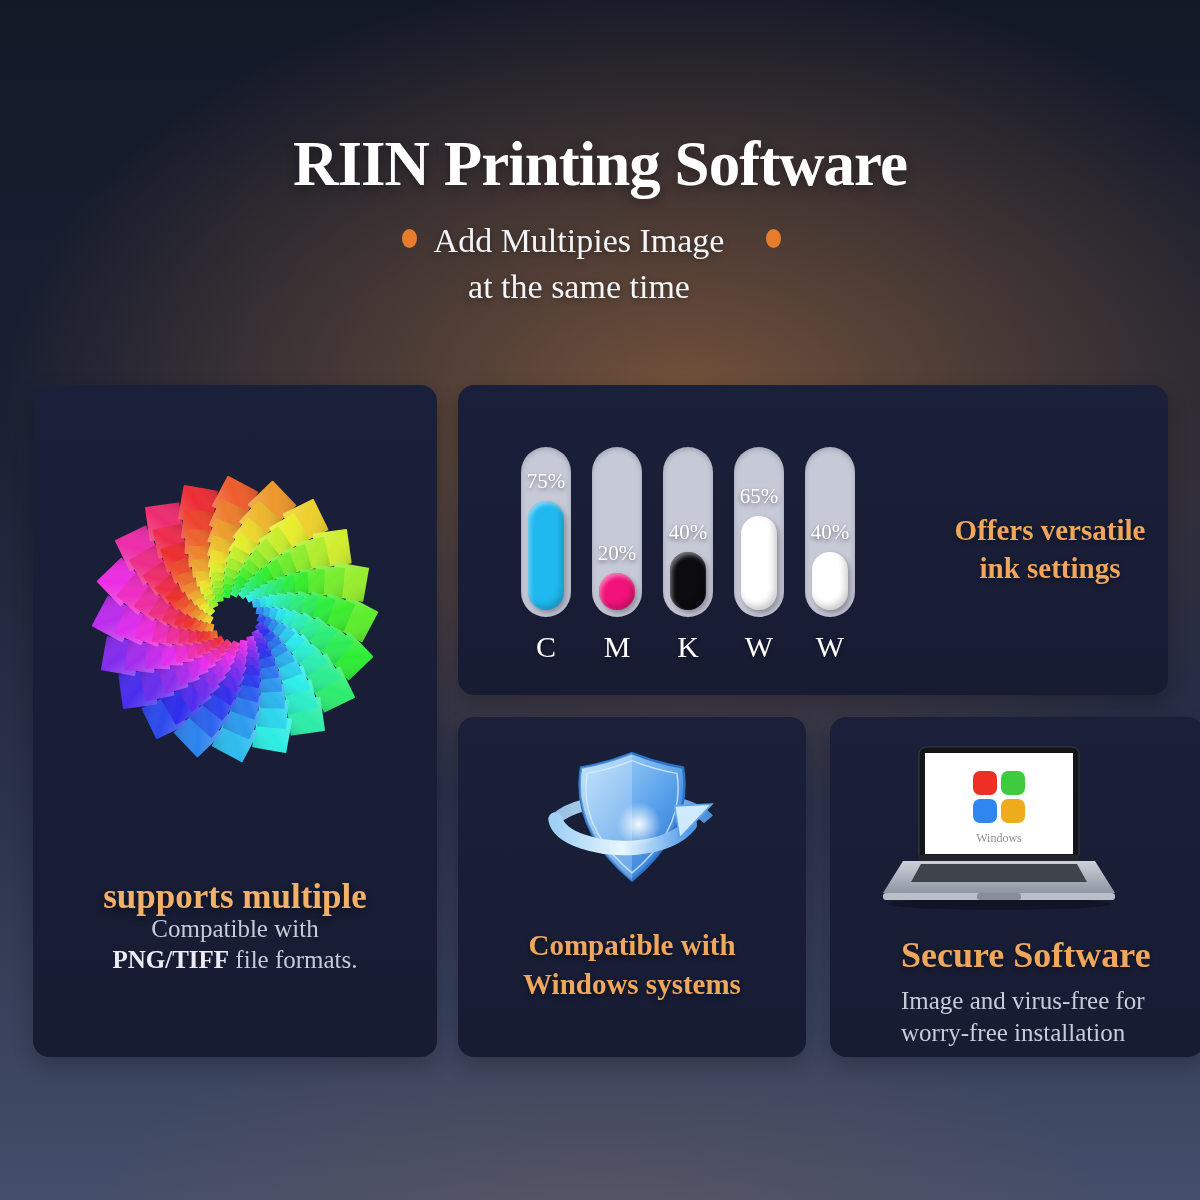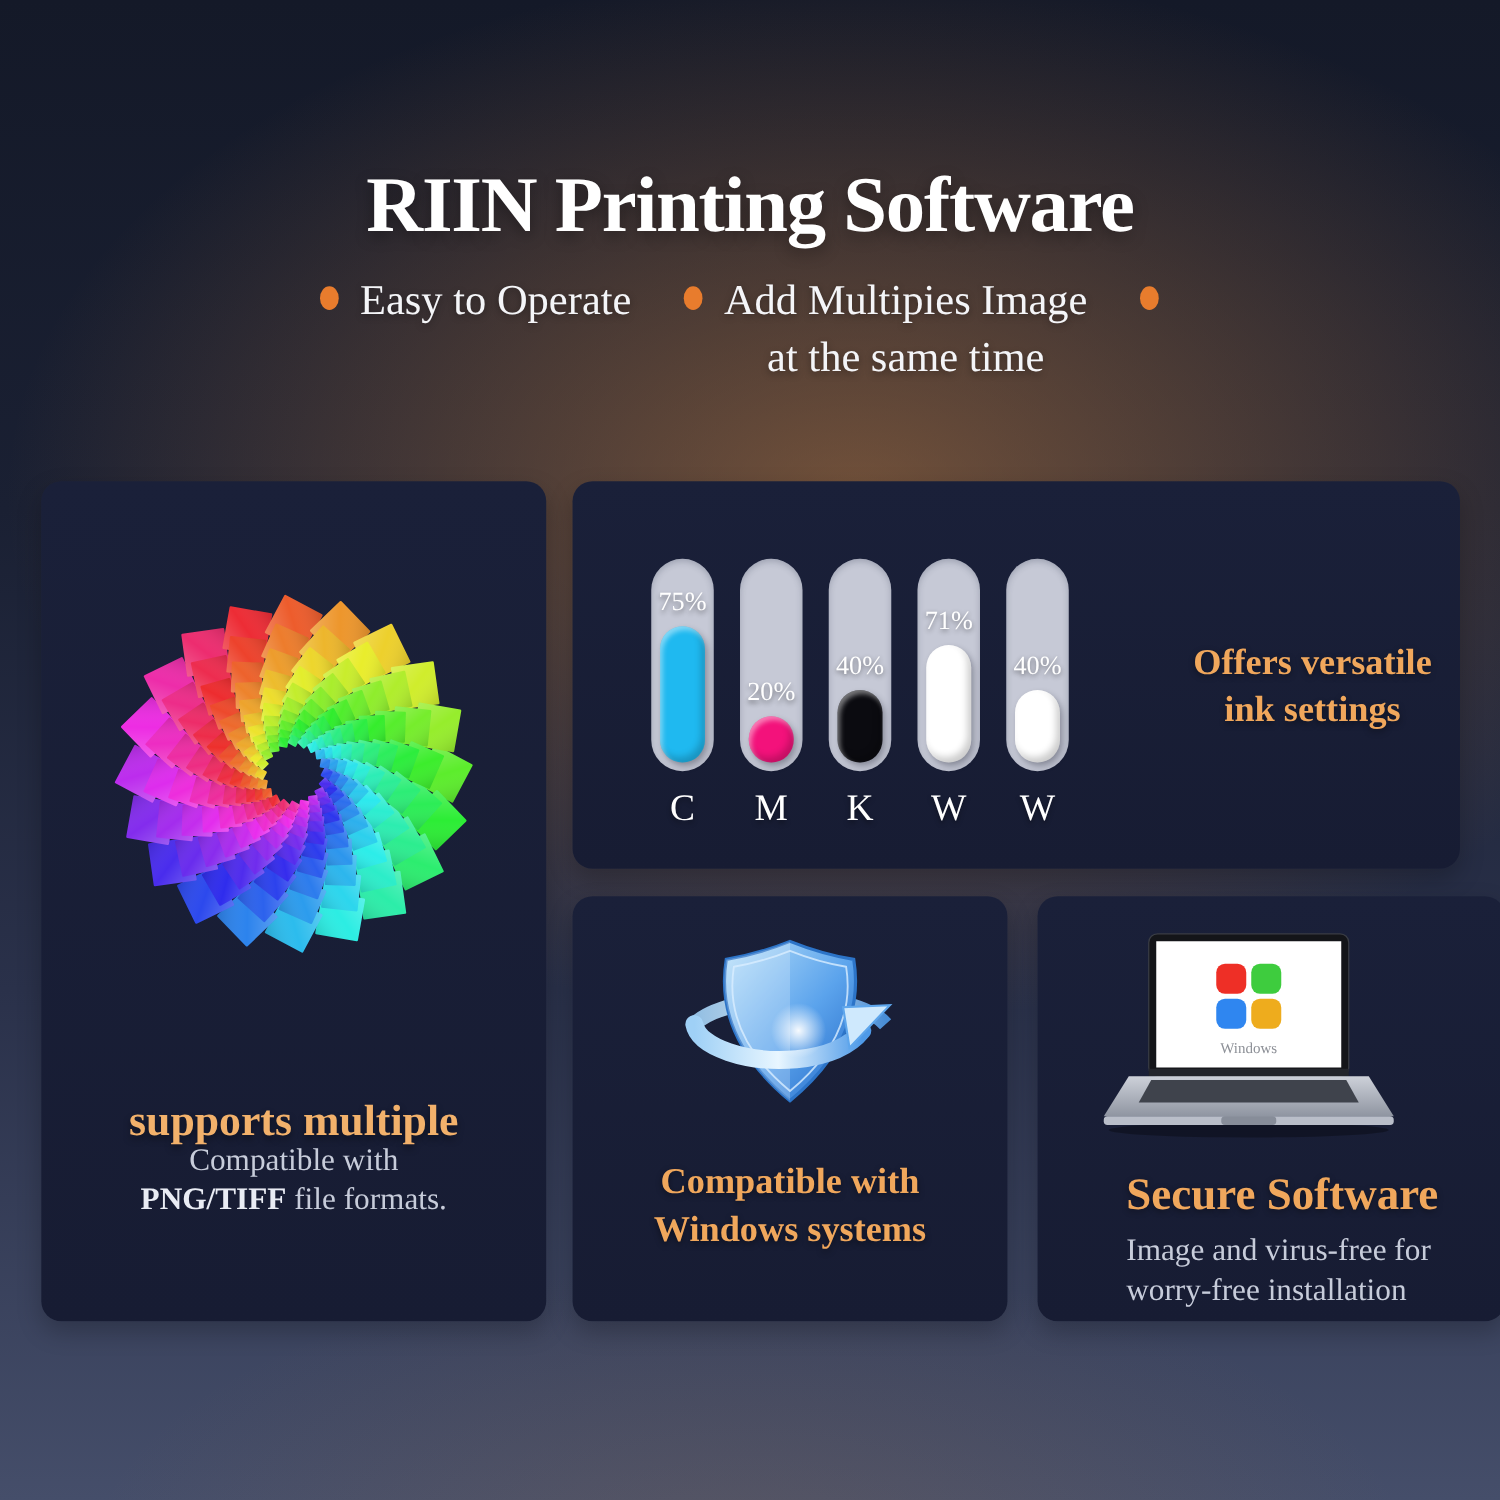--- a/index.html
+++ b/index.html
@@ -59,26 +59,20 @@
   .sec-body span{display:block;}
 </style>
 </head>
 <body>
 
 <div class="page">
 
   <h1 class="title">RIIN Printing Software</h1>
 
   <div class="features" id="features">
-      <div class="feature">
-        <div class="dot"></div>
-        <div class="feature-lines">
-          <span>Easy to Operate</span>
-        </div>
-      </div>
       <div class="feature">
         <div class="dot"></div>
         <div class="feature-lines">
           <span>Add Multipies Image</span>
           <span>at the same time</span>
         </div>
       </div>
       <div class="feature">
         <div class="dot"></div>
       </div>
@@ -922,21 +916,21 @@
         <div class="tube-col">
           <div class="tube">
             <div class="fill" style="height: 58px; background: rgb(11, 11, 16);"></div>
             <div class="pct" style="bottom: 72px;">40%</div>
           </div>
           <div class="tube-letter">K</div>
         </div>
         <div class="tube-col">
           <div class="tube">
             <div class="fill" style="height: 94px; background: rgb(255, 255, 255);"></div>
-            <div class="pct" style="bottom: 108px;">71%</div>
+            <div class="pct" style="bottom: 108px;">65%</div>
           </div>
           <div class="tube-letter">W</div>
         </div>
         <div class="tube-col">
           <div class="tube">
             <div class="fill" style="height: 58px; background: rgb(255, 255, 255);"></div>
             <div class="pct" style="bottom: 72px;">40%</div>
           </div>
           <div class="tube-letter">W</div>
         </div>

